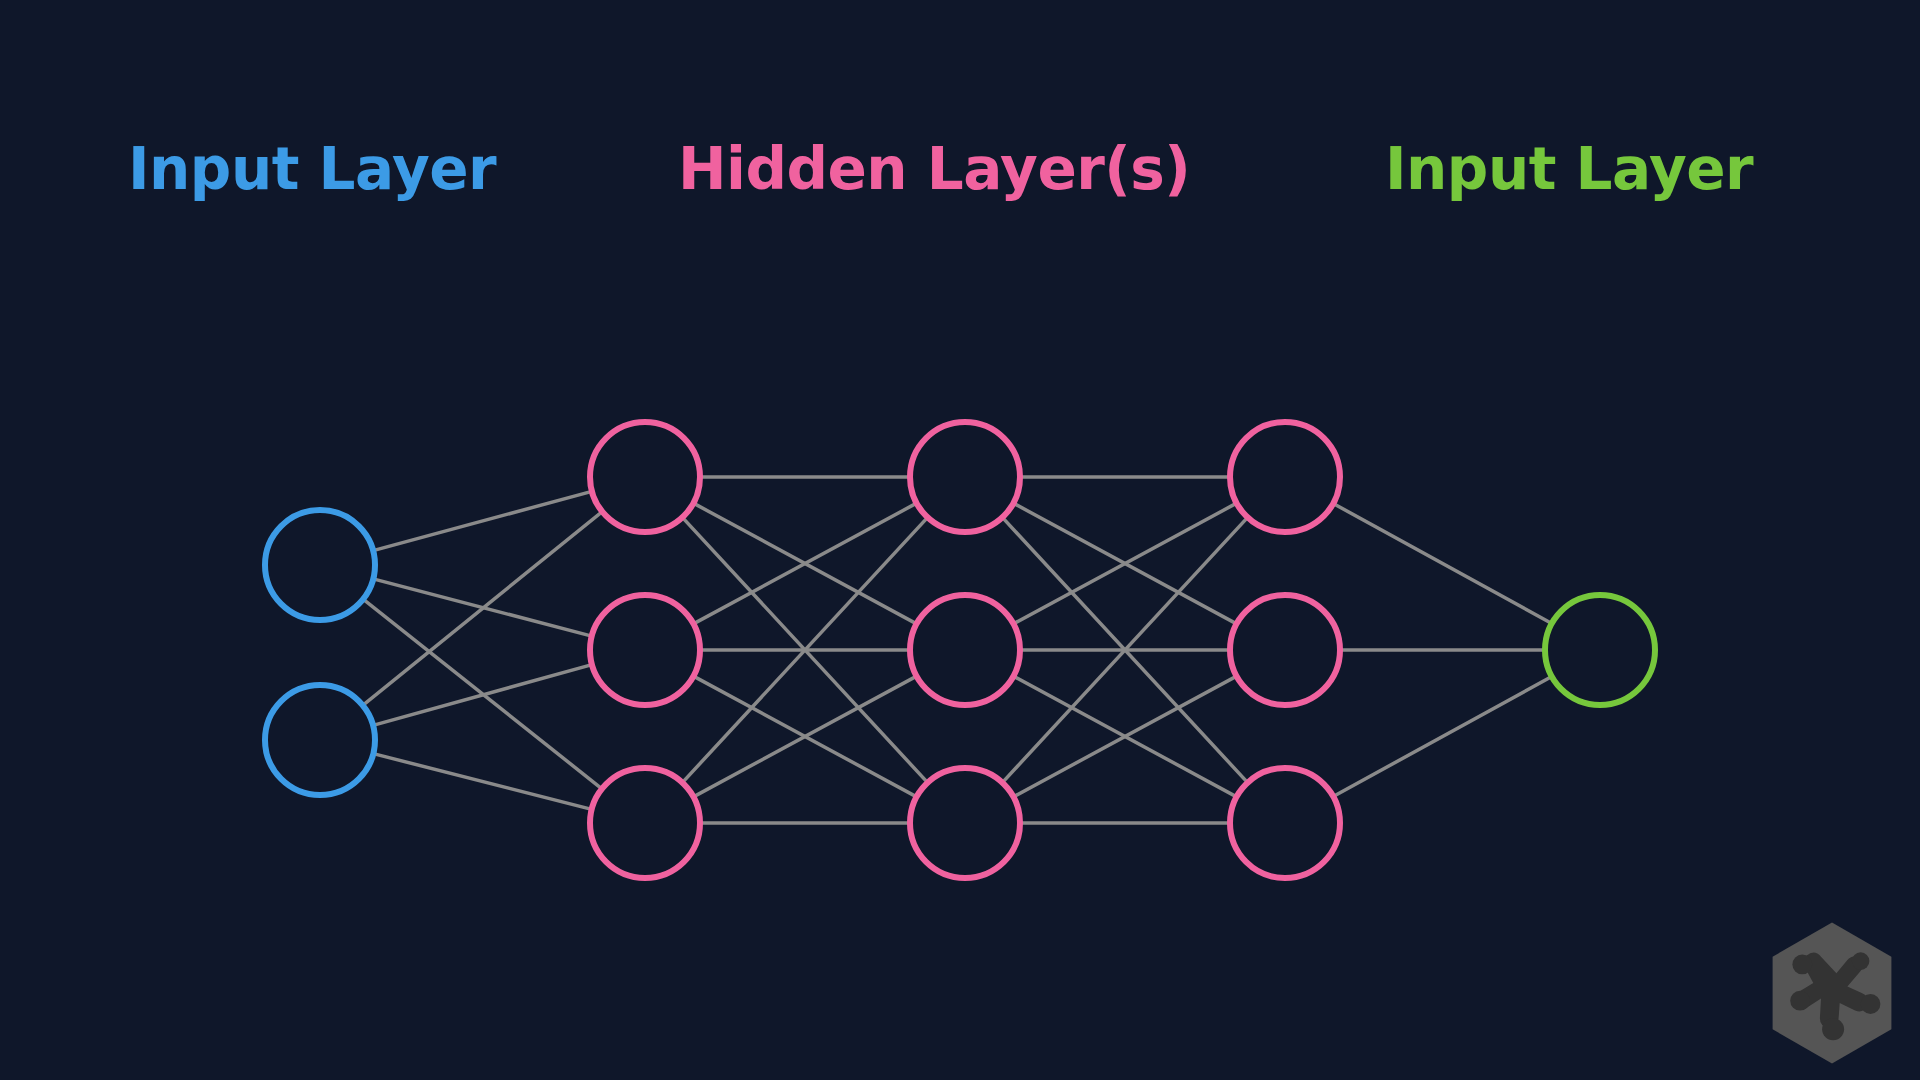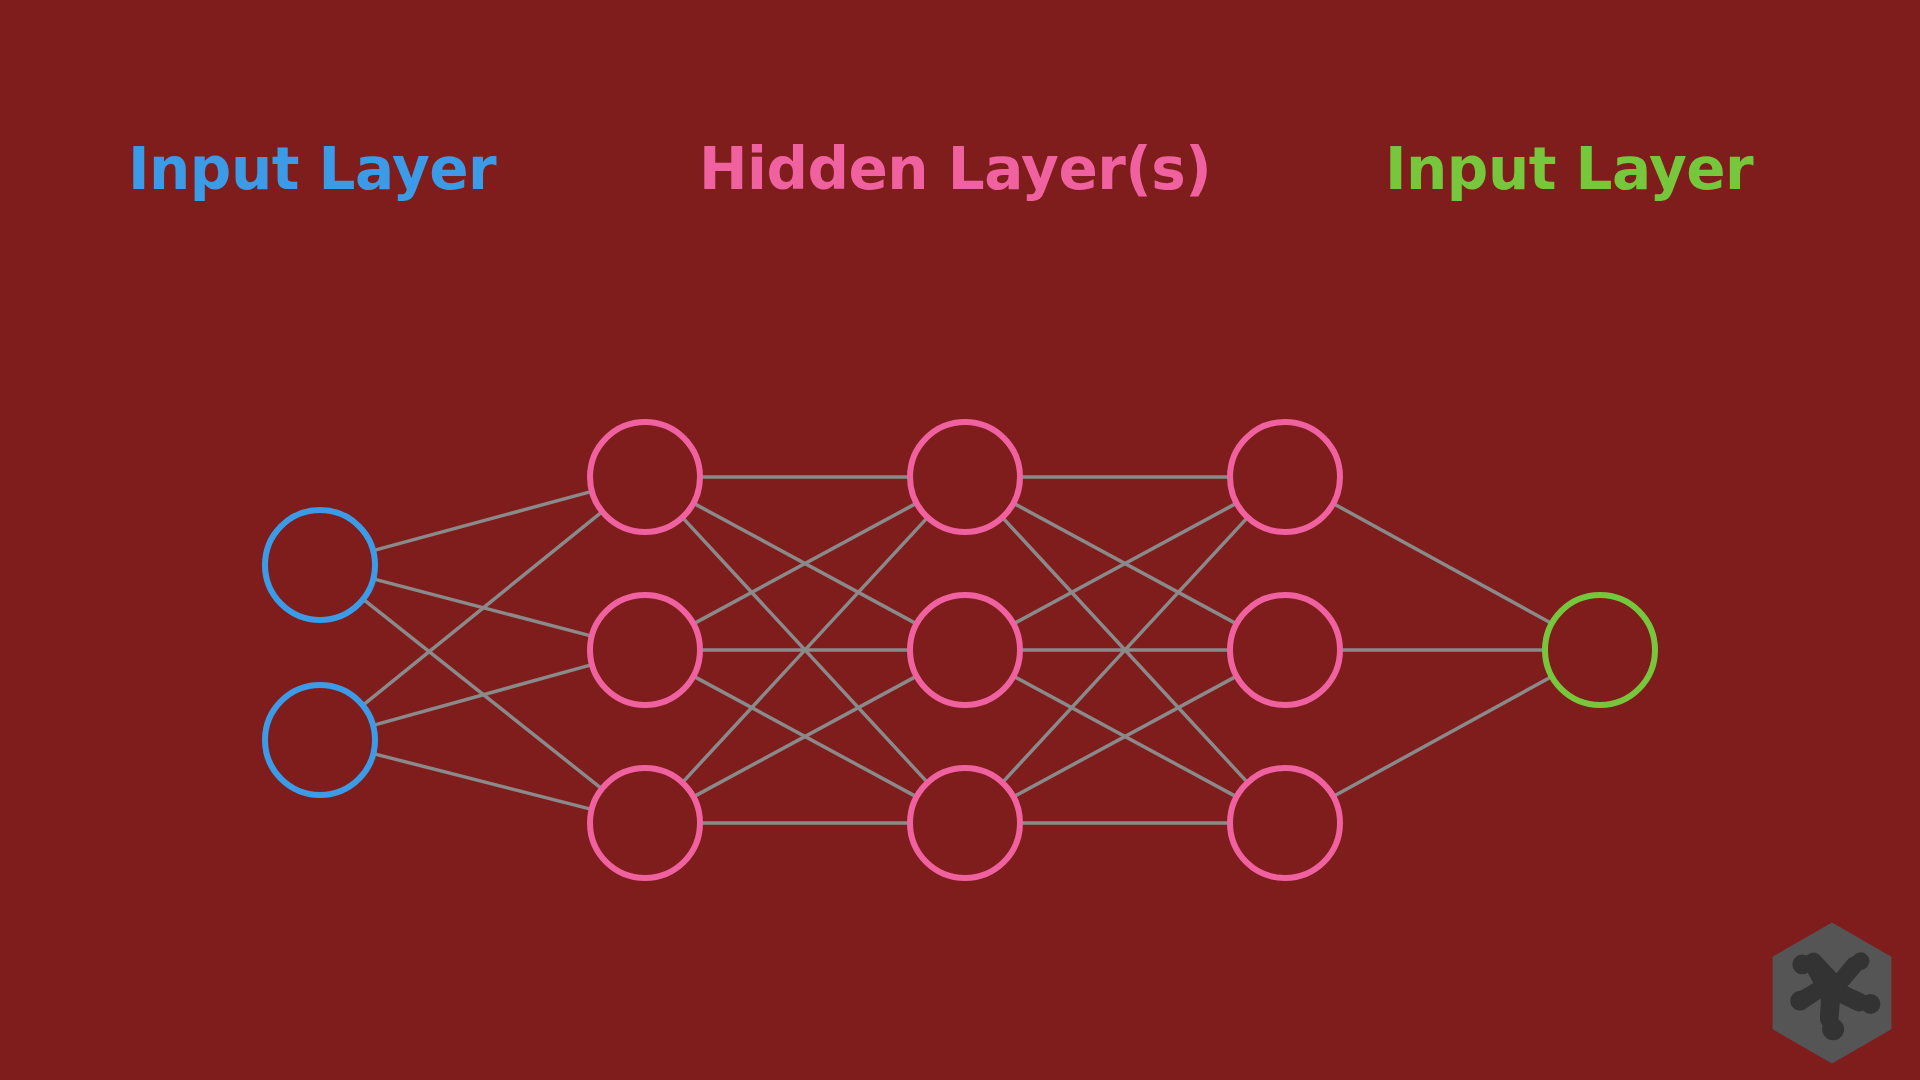--- a/index.html
+++ b/index.html
@@ -21,21 +21,21 @@
   .layer-title {
     position: absolute;
     font-size: 58px;
     font-weight: 700;
     letter-spacing: -0.5px;
     line-height: 1;
     white-space: nowrap;
     user-select: none;
   }
   #title-input  { left: 128px;  top: 140px; }
-  #title-hidden { left: 699px;  top: 140px; }
+  #title-hidden { left: 678px;  top: 140px; }
   #title-output { left: 1385px; top: 140px; }
 
   
   #net-svg {
     position: absolute;
     left: 0;
     top: 0;
     width: 1920px;
     height: 1080px;
   }
@@ -46,21 +46,21 @@
     right: 22px;
     bottom: 14px;
     width: 132px;
     height: 146px;
     opacity: 1;
   }
 </style>
 </head>
 <body>
 
-<div id="stage" style="background: #7f1d1d;">
+<div id="stage" style="background: #0f172a;">
 
   <div class="layer-title" id="title-input" style="color: rgb(60, 155, 230);">Input Layer</div>
 
   <div class="layer-title" id="title-hidden" style="color: rgb(240, 98, 159);">Hidden Layer(s)</div>
 
   <div class="layer-title" id="title-output" style="color: rgb(118, 199, 60);">Input Layer</div>
 
   <svg id="net-svg" viewBox="0 0 1920 1080">
     <g id="edge-group">
         <line x1="373.0883090476819" y1="550.6253193963199" x2="591.911690952318" y2="491.37468060368" stroke="#8A8A8A" stroke-width="3.5" stroke-linecap="round"></line>

